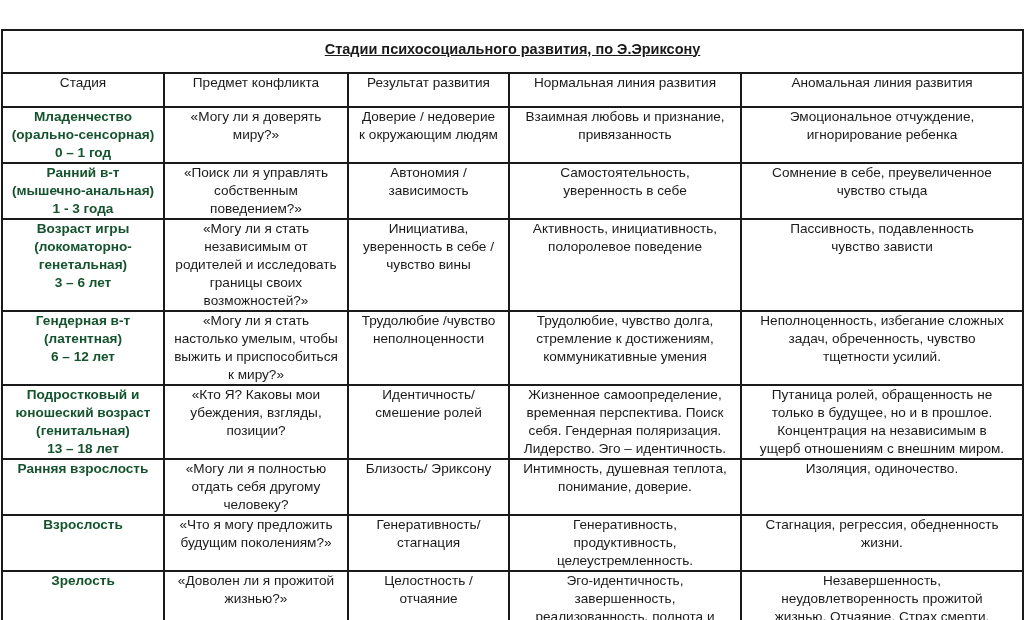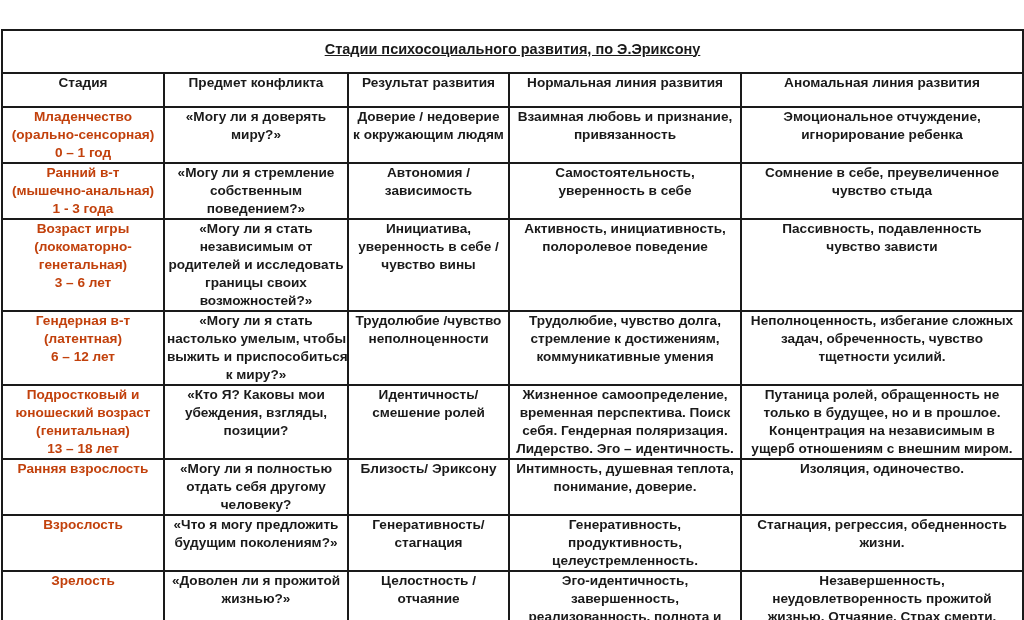--- a/index.html
+++ b/index.html
@@ -23,37 +23,37 @@
       border-collapse: collapse;
       table-layout: fixed;
     }
     table.erikson td, table.erikson th {
       border: 2px solid #1a1a1a;
       padding: 0 2px;
       vertical-align: top;
       text-align: center;
       font-size: 13.6px;
       line-height: 18px;
-      font-weight: bold;
+      font-weight: normal;
     }
     .title-cell {
       height: 35px;
       font-weight: bold !important;
       font-size: 14.5px !important;
       vertical-align: middle !important;
       padding-top: 0 !important;
       padding-bottom: 6px !important;
       text-decoration: underline;
     }
     .head-row th {
       height: 32px;
       padding-top: 1px;
     }
     .stage {
-      color: #c2410c;
+      color: #14532d;
       font-weight: bold !important;
     }
     .stage span { display: block; }
     .r1 { height: 53px; }
     .r2 { height: 50px; }
     .r3 { height: 87px; }
     .r4 { height: 69px; }
     .r5 { height: 72px; margin-left: 26px; }
     .r6 { height: 51px; margin-left: 8px; }
     .r7 { height: 52px; }
@@ -107,21 +107,21 @@
           <span class="line">игнорирование ребенка</span>
         </td>
       </tr>
       <tr class="r2">
         <td class="stage">
           <span class="line">Ранний в-т</span>
           <span class="line">(мышечно-анальная)</span>
           <span class="line">1 - 3 года</span>
         </td>
         <td>
-          <span class="line">«Могу ли я стремление</span>
+          <span class="line">«Поиск ли я управлять</span>
           <span class="line">собственным</span>
           <span class="line">поведением?»</span>
         </td>
         <td>
           <span class="line">Автономия /</span>
           <span class="line">зависимость</span>
         </td>
         <td>
           <span class="line">Самостоятельность,</span>
           <span class="line">уверенность в себе</span>

